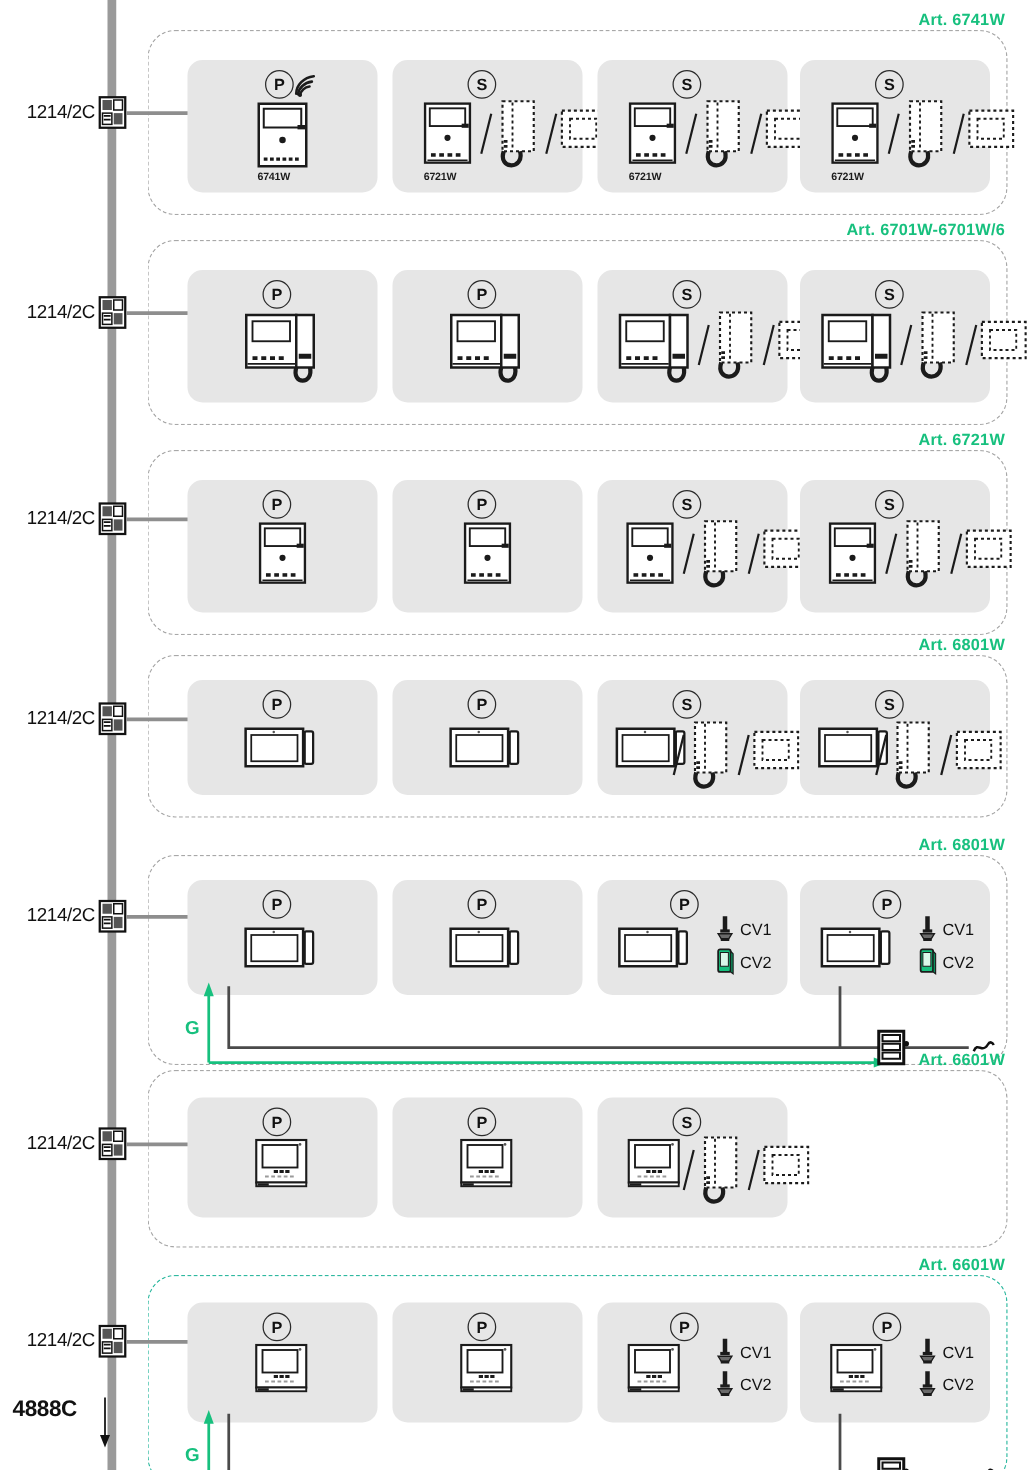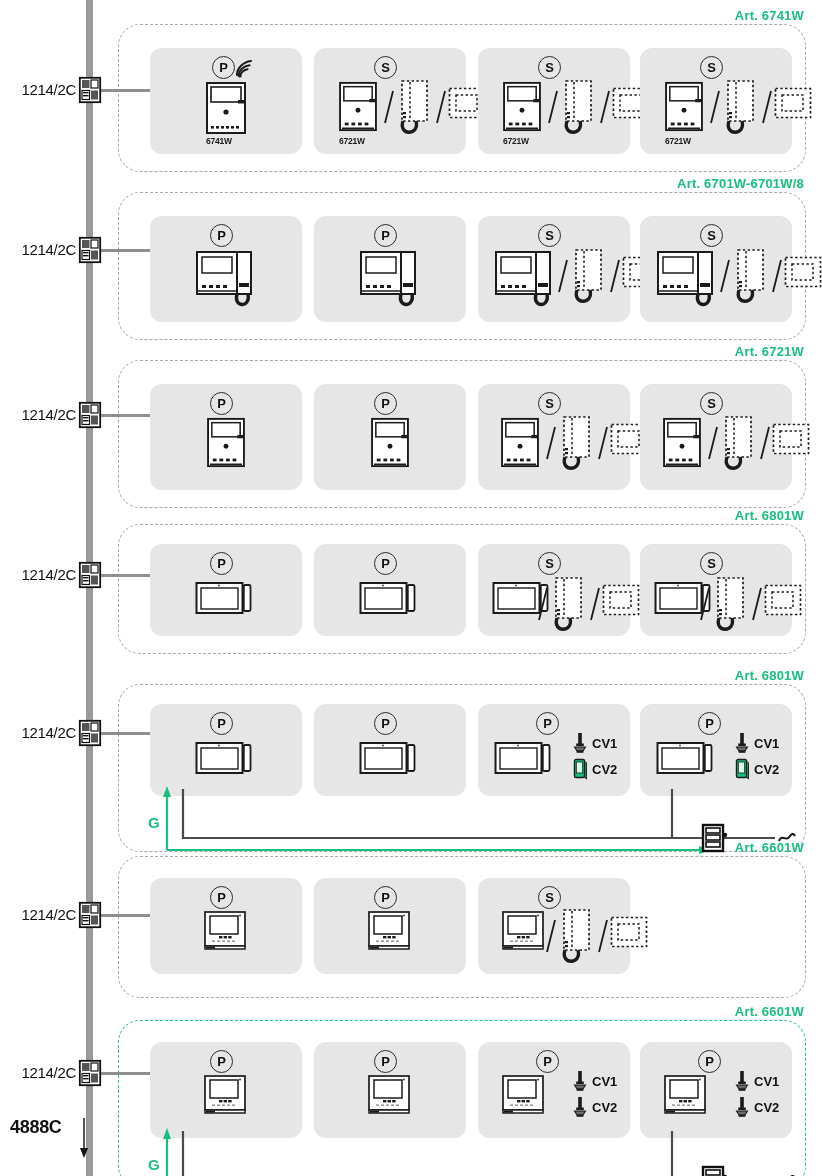--- a/index.html
+++ b/index.html
@@ -102,21 +102,21 @@
     position: absolute;
     font-size: 8.5px;
     font-weight: bold;
     color: #1b1b1b;
     letter-spacing: -.2px;
     white-space: nowrap;
   }
   .cvlabel {
     position: absolute;
     font-size: 13px;
-    font-weight: bold;
+    font-weight: normal;
     color: #111;
     white-space: nowrap;
   }
   .glabel {
     position: absolute;
     font-size: 15px;
     font-weight: bold;
     color: #17c07e;
   }
   .node4888 {
@@ -143,21 +143,21 @@
   </svg>
 
   <div class="node4888">4888C</div>
 
   <div id="rows">
       <div class="row" style="top: 8px; height: 170px;">
         <div class="row-title">Art. 6741W</div>
         <div class="group-box" style="height: 148px;"></div>
       </div>
       <div class="row" style="top: 176px; height: 170px;">
-        <div class="row-title">Art. 6701W-6701W/8</div>
+        <div class="row-title">Art. 6701W-6701W/6</div>
         <div class="group-box" style="height: 148px;"></div>
       </div>
       <div class="row" style="top: 344px; height: 170px;">
         <div class="row-title">Art. 6721W</div>
         <div class="group-box" style="height: 148px;"></div>
       </div>
       <div class="row" style="top: 508px; height: 152px;">
         <div class="row-title">Art. 6801W</div>
         <div class="group-box" style="height: 130px;"></div>
       </div>

